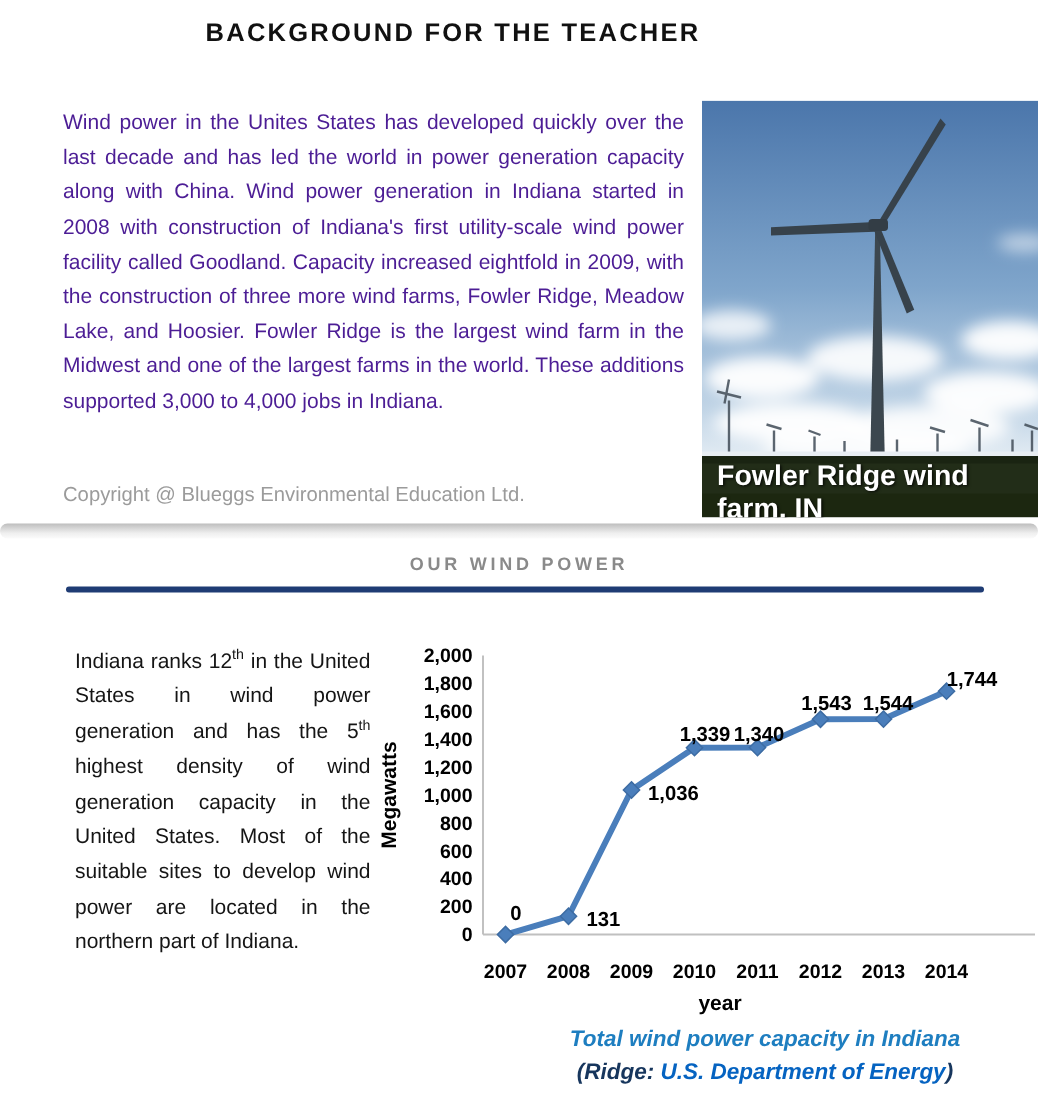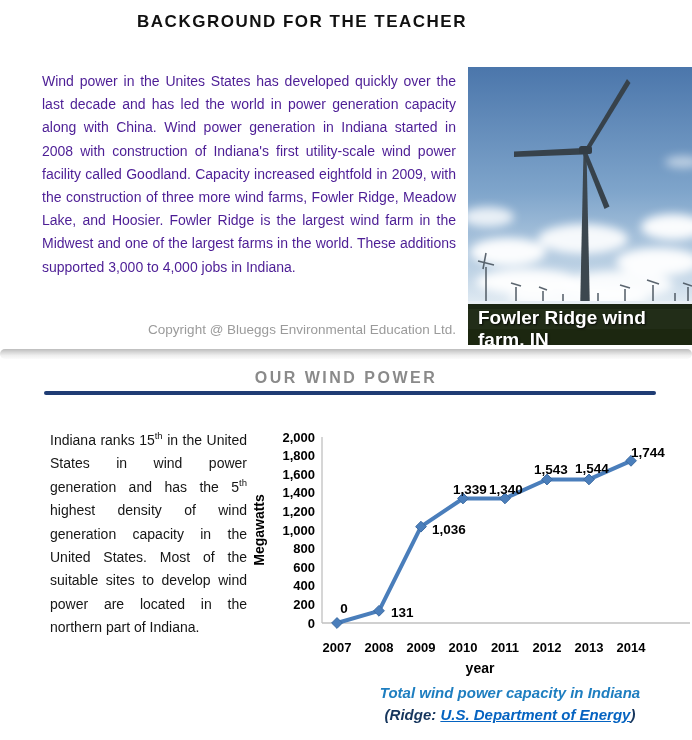--- a/index.html
+++ b/index.html
@@ -5,53 +5,53 @@
   html,body{margin:0;padding:0;background:#ffffff;}
   #page{position:relative;width:692px;height:740px;background:#fff;overflow:hidden;
         font-family:"Liberation Sans",sans-serif;color:#1a1a1a;}
 
   .page-title{position:absolute;top:12px;left:0;width:604px;text-align:center;
     font-size:17px;font-weight:700;letter-spacing:1.5px;color:#111;}
 
   .intro-par{position:absolute;left:42px;top:70px;width:414px;
     font-size:14px;line-height:23.2px;text-align:justify;color:#4c1d95;}
 
-  .copyright{position:absolute;left:42px;top:322px;width:414px;text-align:right;
+  .copyright{position:absolute;left:42px;top:322px;width:414px;text-align:left;
     font-size:13.5px;color:#9b9b9b;}
 
   .photo{position:absolute;left:468px;top:67px;width:224px;height:278px;overflow:hidden;}
   .photo svg{display:block;}
   .photo-caption{position:absolute;left:10px;top:240px;width:210px;
     font-size:19px;font-weight:700;color:#ffffff;
     text-shadow:1px 1px 2px rgba(0,0,0,.8);}
 
   .divider{position:absolute;left:0;top:349px;width:692px;height:10px;border-radius:5px;
     background:linear-gradient(180deg,#bdbdbd 0%,#d9d9d9 35%,#efefef 65%,#fbfbfb 100%);}
 
   .section-header{position:absolute;top:369px;left:0;width:692px;text-align:center;
-    font-size:16px;font-weight:700;letter-spacing:2.5px;color:#8a8a8a;}
+    font-size:12px;font-weight:700;letter-spacing:2.5px;color:#8a8a8a;}
 
   .accent-rule{position:absolute;left:44px;top:391px;width:612px;height:3.5px;
     background:#1f3c74;border-radius:2px;}
 
   .indiana-par{position:absolute;left:50px;top:429px;width:197px;
     font-size:14px;line-height:23.4px;text-align:justify;color:#151515;}
   .indiana-par sup{font-size:9.5px;line-height:0;}
 
   .chart-wrap{position:absolute;left:253px;top:425px;width:439px;height:252px;}
   .chart-wrap svg{display:block;}
   .tick{font-family:"Liberation Sans",sans-serif;font-size:13px;font-weight:600;fill:#000;}
   .dlabel{font-family:"Liberation Sans",sans-serif;font-size:13.5px;font-weight:600;fill:#000;}
   .axtitle{font-family:"Liberation Sans",sans-serif;font-size:14px;font-weight:700;fill:#000;}
 
   .chart-caption{position:absolute;left:320px;top:682px;width:380px;text-align:center;
     font-size:15px;font-style:italic;line-height:22px;}
   .cap-title{font-weight:700;color:#1e7ec0;}
   .cap-source{font-weight:600;color:#17365d;}
-  .src-link{color:#0563c1;text-decoration:underline;cursor:pointer;margin-top:37px;}
+  .src-link{color:#0563c1;cursor:pointer;margin-top:37px;}
 </style>
 </head>
 <body>
 
 <div id="page">
 
   <div class="page-title">BACKGROUND FOR THE TEACHER</div>
 
   <div class="intro-par">Wind power in the Unites States has developed quickly over the last decade and has led the world in power generation capacity along with China.  Wind power generation in Indiana started in 2008 with construction of Indiana's first utility-scale wind power facility called Goodland. Capacity increased eightfold in 2009, with the construction of three more wind farms, Fowler Ridge, Meadow Lake, and Hoosier. Fowler Ridge is the largest wind farm in the Midwest and one of the largest farms in the world. These additions supported 3,000 to 4,000 jobs in Indiana.</div>
 
@@ -118,21 +118,21 @@
     </svg>
     <div class="photo-caption">Fowler Ridge wind farm, IN</div>
   </div>
 
   <div class="divider"></div>
 
   <div class="section-header">OUR WIND POWER</div>
 
   <div class="accent-rule"></div>
 
-  <div class="indiana-par"><span>Indiana ranks 15</span><sup>th</sup><span> in the United States in wind power generation and has the 5</span><sup>th</sup><span> highest density of wind generation capacity in the United States. Most of the suitable sites to develop wind power are located in the northern part of Indiana.</span></div>
+  <div class="indiana-par"><span>Indiana ranks 12</span><sup>th</sup><span> in the United States in wind power generation and has the 5</span><sup>th</sup><span> highest density of wind generation capacity in the United States. Most of the suitable sites to develop wind power are located in the northern part of Indiana.</span></div>
 
   <div class="chart-wrap">
     <svg id="chart" width="439" height="252" viewBox="0 0 439 252">
         <line x1="69" y1="12" x2="69" y2="198" stroke="#c0c0c0" stroke-width="1.3"></line>
         <line x1="69" y1="198" x2="437" y2="198" stroke="#c0c0c0" stroke-width="1.3"></line>
         <text x="62" y="202.5" text-anchor="end" class="tick">0</text>
         <text x="62" y="183.9" text-anchor="end" class="tick">200</text>
         <text x="62" y="165.3" text-anchor="end" class="tick">400</text>
         <text x="62" y="146.7" text-anchor="end" class="tick">600</text>
         <text x="62" y="128.1" text-anchor="end" class="tick">800</text>

